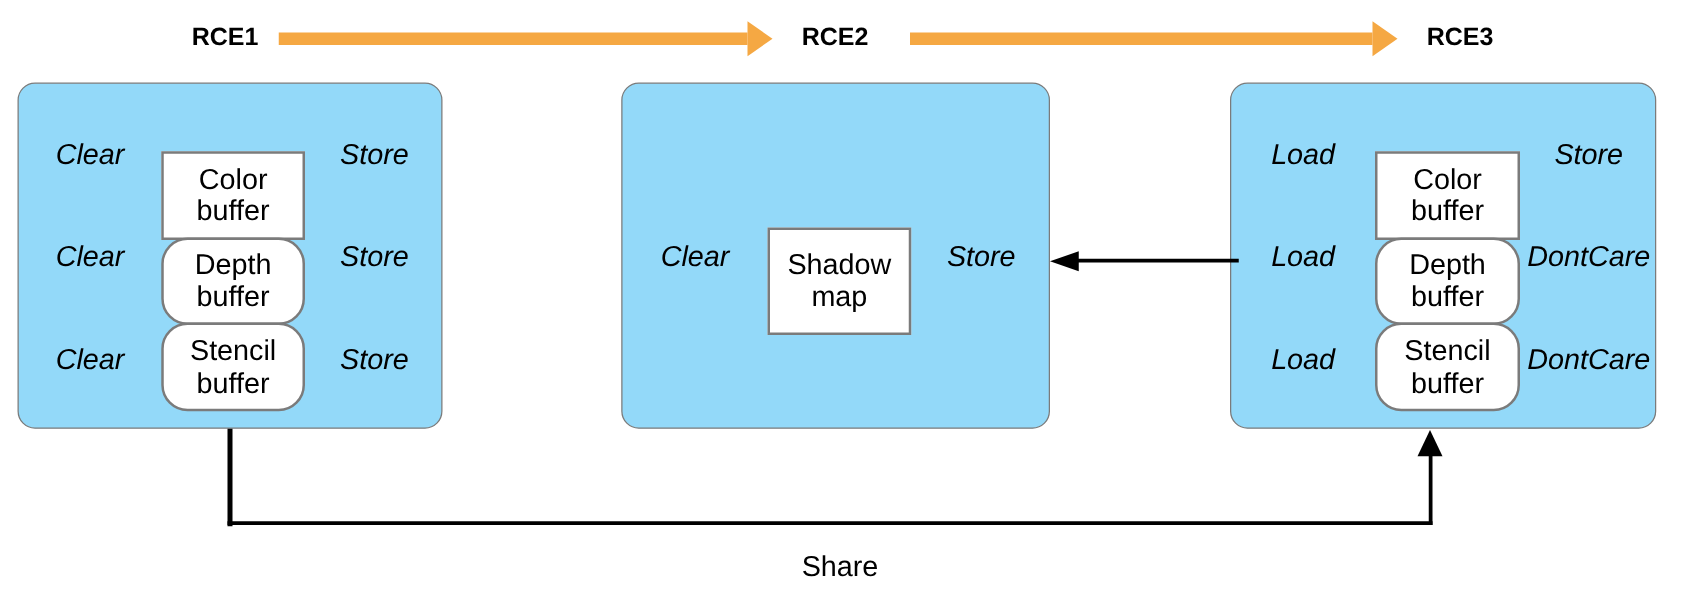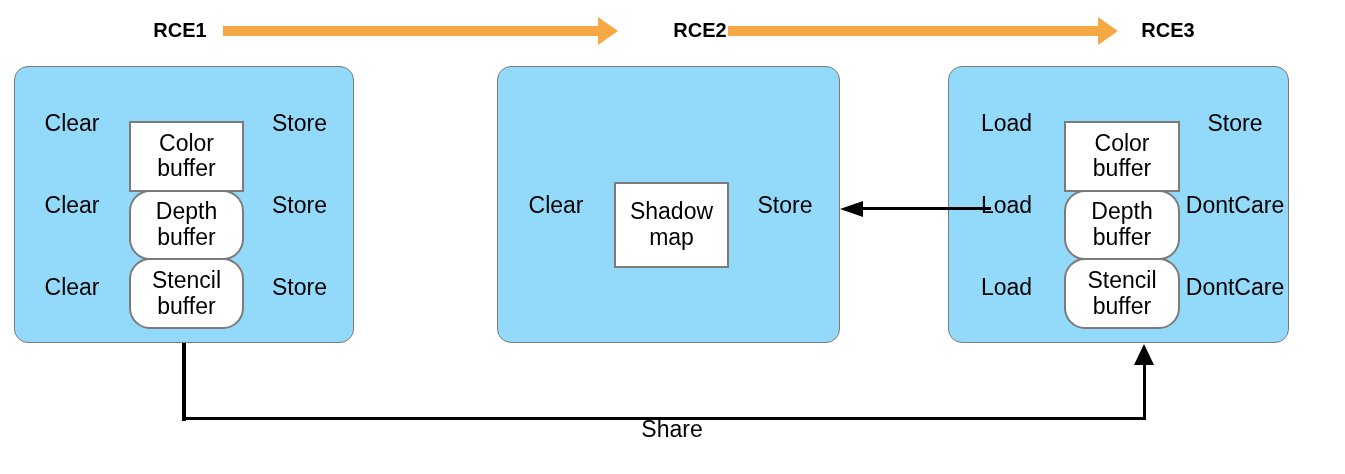--- a/index.html
+++ b/index.html
@@ -20,21 +20,21 @@
     border-left:20px solid var(--timeline-arrow,#F5A843);
   }
   
   .block {
     position:absolute; top:66px; height:277px; box-sizing:border-box;
     background:var(--encoder-fill,#93D9F9);
     border:1.5px solid var(--encoder-border,#7B7B7B);
     border-radius:14px; font-size:23px;
   }
   .zone { position:absolute; top:15px; height:247px; display:flex; flex-direction:column; }
-  .cell { flex:1; display:flex; align-items:center; justify-content:center; text-align:left; }
+  .cell { flex:1; display:flex; align-items:center; justify-content:center; text-align:left;font-style:italic; }
   .bufcol { position:absolute; top:15px; height:247px; display:flex; flex-direction:column; }
   .bufcol.single { justify-content:center; }
   .bufbox {
     flex:1; box-sizing:border-box; background:var(--buffer-fill,#ffffff);
     border:2px solid var(--buffer-border,#7B7B7B);
     display:flex; align-items:center; justify-content:center;
     text-align:center; white-space:pre-line; line-height:1.12;margin-top:39px;
   }
   .bufbox + .bufbox { margin-top:-2px;border-radius:21px; }
   .bufbox.single { flex:0 0 86px; }
@@ -42,21 +42,21 @@
   #block1 { left:14px;  width:340px; }
   #block1 .zone-left  { left:0;     width:114px; }
   #block1 .bufcol     { left:114px; width:115px; }
   #block1 .zone-right { left:229px; width:111px; }
 
   #block2 { left:497px; width:343px; }
   #block2 .zone-left  { left:0;     width:116px; }
   #block2 .bufcol     { left:116px; width:115px; }
   #block2 .zone-right { left:231px; width:112px; }
 
-  #block3 { left:948px; width:341px; }
+  #block3 { left:984px; width:341px; }
   #block3 .zone-left  { left:0;     width:115px; }
   #block3 .bufcol     { left:115px; width:116px; }
   #block3 .zone-right { left:231px; width:110px; }
 
   
   .cline { position:absolute; background:var(--connector,#000); }
   .sample-line { left:859px; top:207px; width:132px; height:3.4px; }
   .sample-head {
     position:absolute; left:840px; top:200.5px; width:0; height:0;
     border-top:8px solid transparent; border-bottom:8px solid transparent;
@@ -65,31 +65,31 @@
   .sample-label { position:absolute; left:849px; top:172px; width:160px; text-align:center; font-size:23px; }
 
   .share-v1 { left:182.3px; top:343px;  width:3.4px;  height:78px; }
   .share-h  { left:182.3px; top:416.6px; width:964px; height:3.4px; }
   .share-v2 { left:1142.5px; top:362px; width:3.4px;  height:58px; }
   .share-head {
     position:absolute; left:1134px; top:344px; width:0; height:0;
     border-left:10px solid transparent; border-right:10px solid transparent;
     border-bottom:21px solid var(--connector,#000);
   }
-  .share-label { position:absolute; left:597px; top:416px; width:150px; text-align:center; font-size:23px; }
+  .share-label { position:absolute; left:597px; top:440px; width:150px; text-align:center; font-size:23px; }
 </style>
 </head>
 <body>
 
 <div class="canvas">
 
   <div class="rce-label" style="left:130px">RCE1</div>
   <div class="tl-shaft" style="left:223px; width:375px"></div>
   <div class="tl-head" style="left:598px"></div>
-  <div class="rce-label" style="left:650px">RCE2</div>
+  <div class="rce-label" style="left:618px">RCE2</div>
   <div class="tl-shaft" style="left:728px; width:370px"></div>
   <div class="tl-head" style="left:1098px"></div>
   <div class="rce-label" style="left:1118px">RCE3</div>
 
   <div class="block" id="block1">
     <div class="zone zone-left">
       <div class="cell">Clear</div>
       <div class="cell">Clear</div>
       <div class="cell">Clear</div>
     </div>

